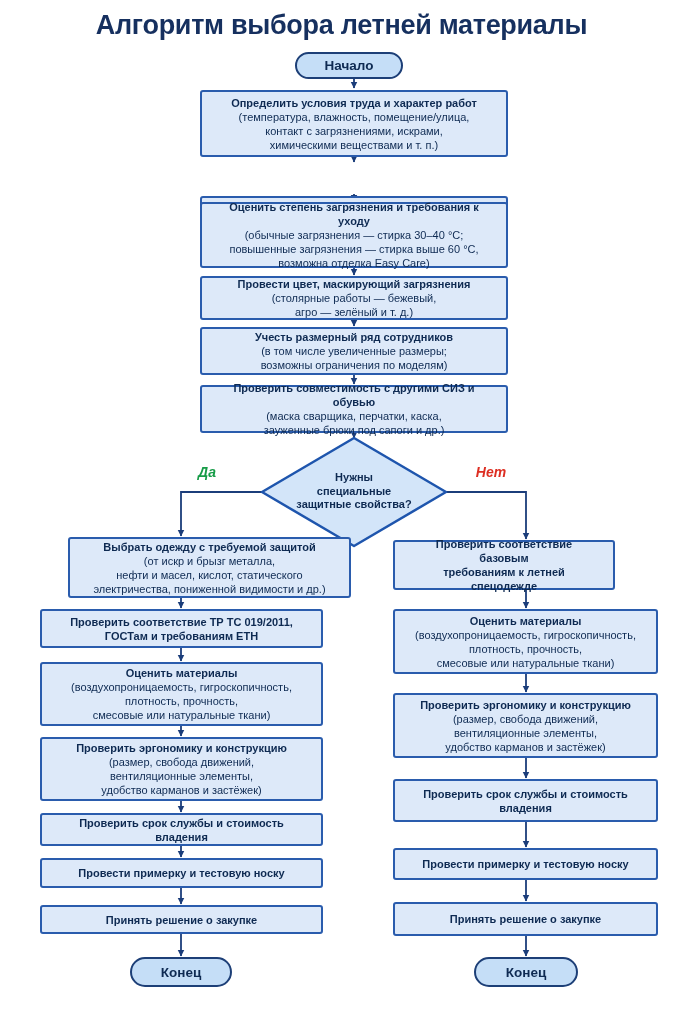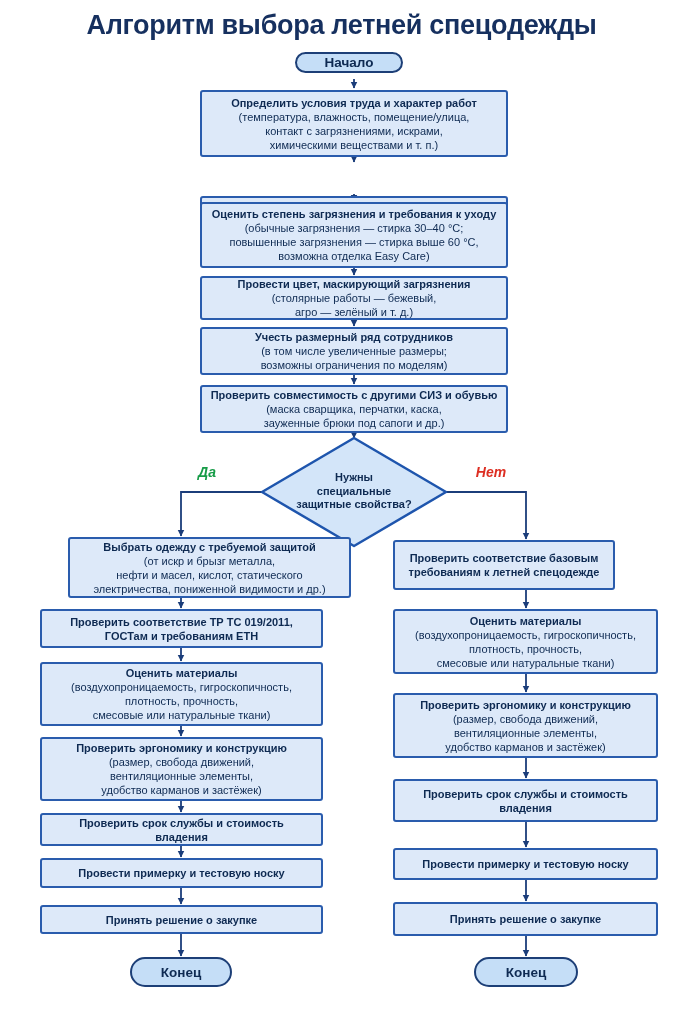--- a/index.html
+++ b/index.html
@@ -29,21 +29,21 @@
     text-align:center;font-size:27px;font-weight:700;
     color:var(--title-color);letter-spacing:-0.3px;
   }
   .step{
     position:absolute;box-sizing:border-box;
     background:var(--node-fill);
     border:2px solid var(--node-border);
     border-radius:3px;
     display:flex;flex-direction:column;justify-content:center;align-items:center;
     text-align:center;color:var(--text-color);
-    padding:2px 6px;
+    padding:2px 20px;
   }
   .step-title{font-weight:700;font-size:11px;line-height:14px;white-space:pre-line;}
   .step-detail{font-weight:400;font-size:11px;line-height:14px;white-space:pre-line;}
   .terminal{
     position:absolute;box-sizing:border-box;
     background:var(--terminal-fill);
     border:2px solid var(--terminal-border);
     border-radius:999px;
     display:flex;align-items:center;justify-content:center;
     font-weight:700;font-size:13.5px;color:var(--text-color);
@@ -89,23 +89,23 @@
       <polyline points="181,888 181,904" stroke="#1b3d7a" stroke-width="1.8" fill="none" marker-end="url(#ah)"></polyline>
       <polyline points="181,934 181,956" stroke="#1b3d7a" stroke-width="1.8" fill="none" marker-end="url(#ah)"></polyline>
       <polyline points="526,590 526,608" stroke="#1b3d7a" stroke-width="1.8" fill="none" marker-end="url(#ah)"></polyline>
       <polyline points="526,674 526,692" stroke="#1b3d7a" stroke-width="1.8" fill="none" marker-end="url(#ah)"></polyline>
       <polyline points="526,758 526,778" stroke="#1b3d7a" stroke-width="1.8" fill="none" marker-end="url(#ah)"></polyline>
       <polyline points="526,822 526,847" stroke="#1b3d7a" stroke-width="1.8" fill="none" marker-end="url(#ah)"></polyline>
       <polyline points="526,880 526,901" stroke="#1b3d7a" stroke-width="1.8" fill="none" marker-end="url(#ah)"></polyline>
       <polyline points="526,936 526,956" stroke="#1b3d7a" stroke-width="1.8" fill="none" marker-end="url(#ah)"></polyline>
     </svg>
 
-  <h1 class="page-title">Алгоритм выбора летней спецодежды</h1>
-
-  <div class="terminal" style="left:295px;top:52px;width:108px;height:21px;">
+  <h1 class="page-title">Алгоритм выбора летней материалы</h1>
+
+  <div class="terminal" style="left:295px;top:52px;width:108px;height:27px;">
     <span>Начало</span>
   </div>
 
   <div id="main-steps">
       <div class="step" style="left: 200px; top: 90px; width: 308px; height: 67px;">
         <div class="step-title">Определить условия труда и характер работ</div>
         <div class="step-detail">(температура, влажность, помещение/улица,
 контакт с загрязнениями, искрами,
 химическими веществами и т. п.)</div>
       </div>

